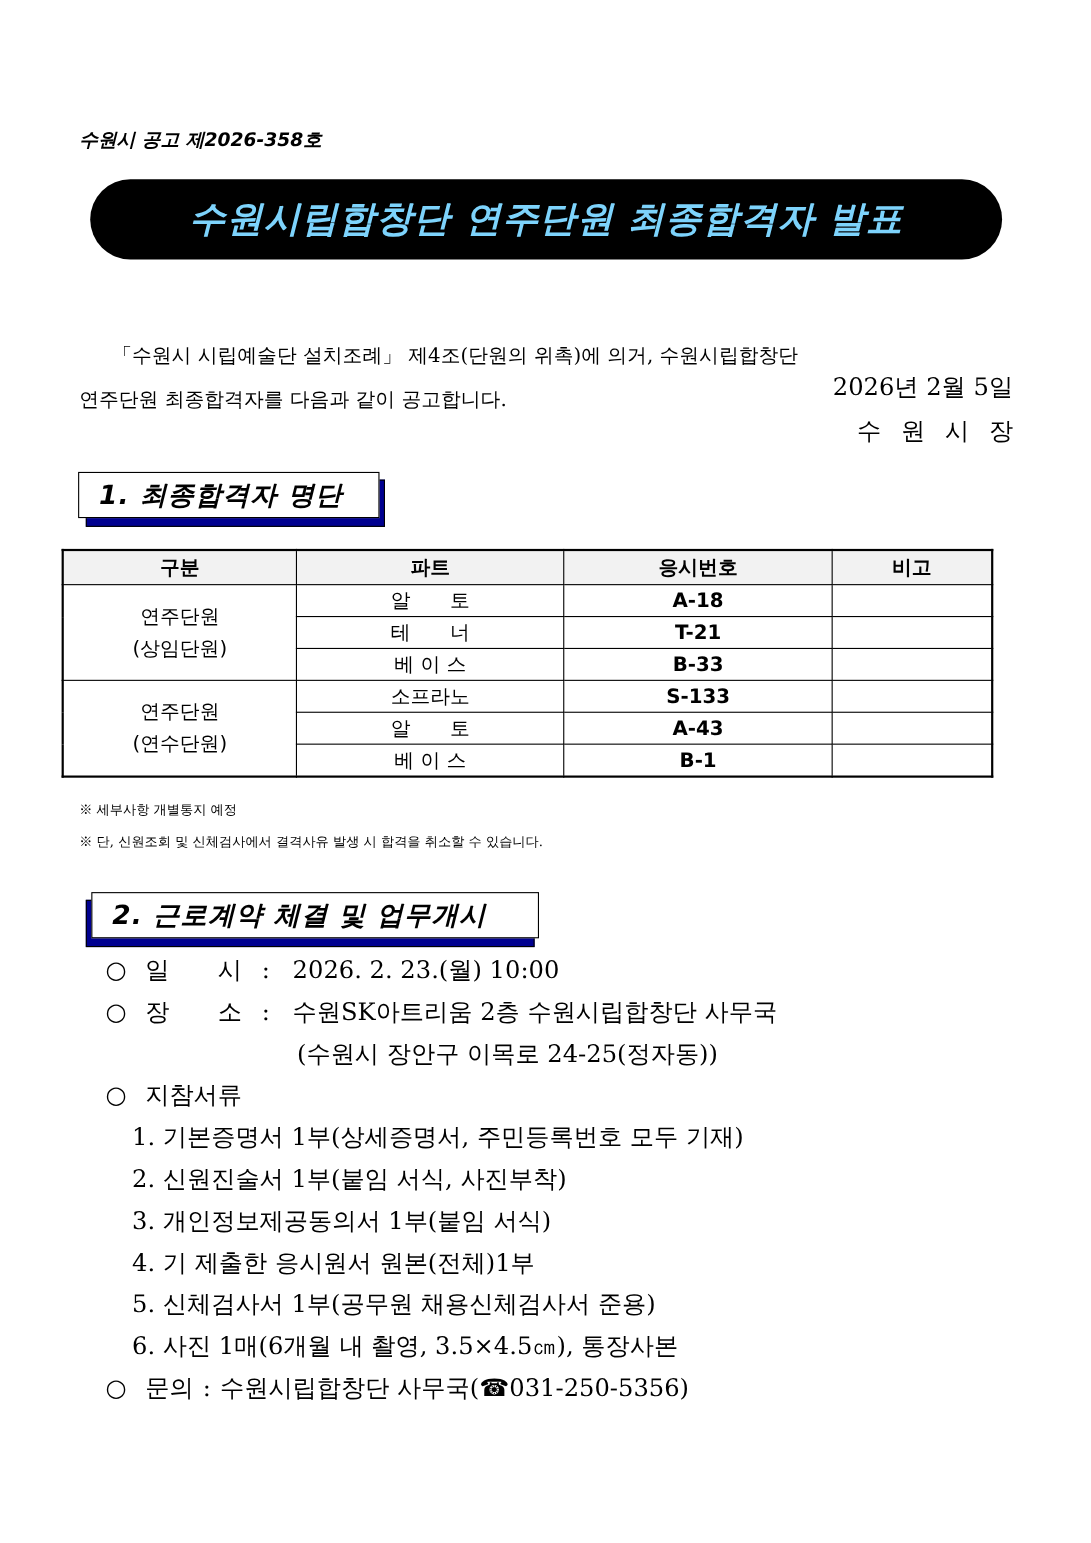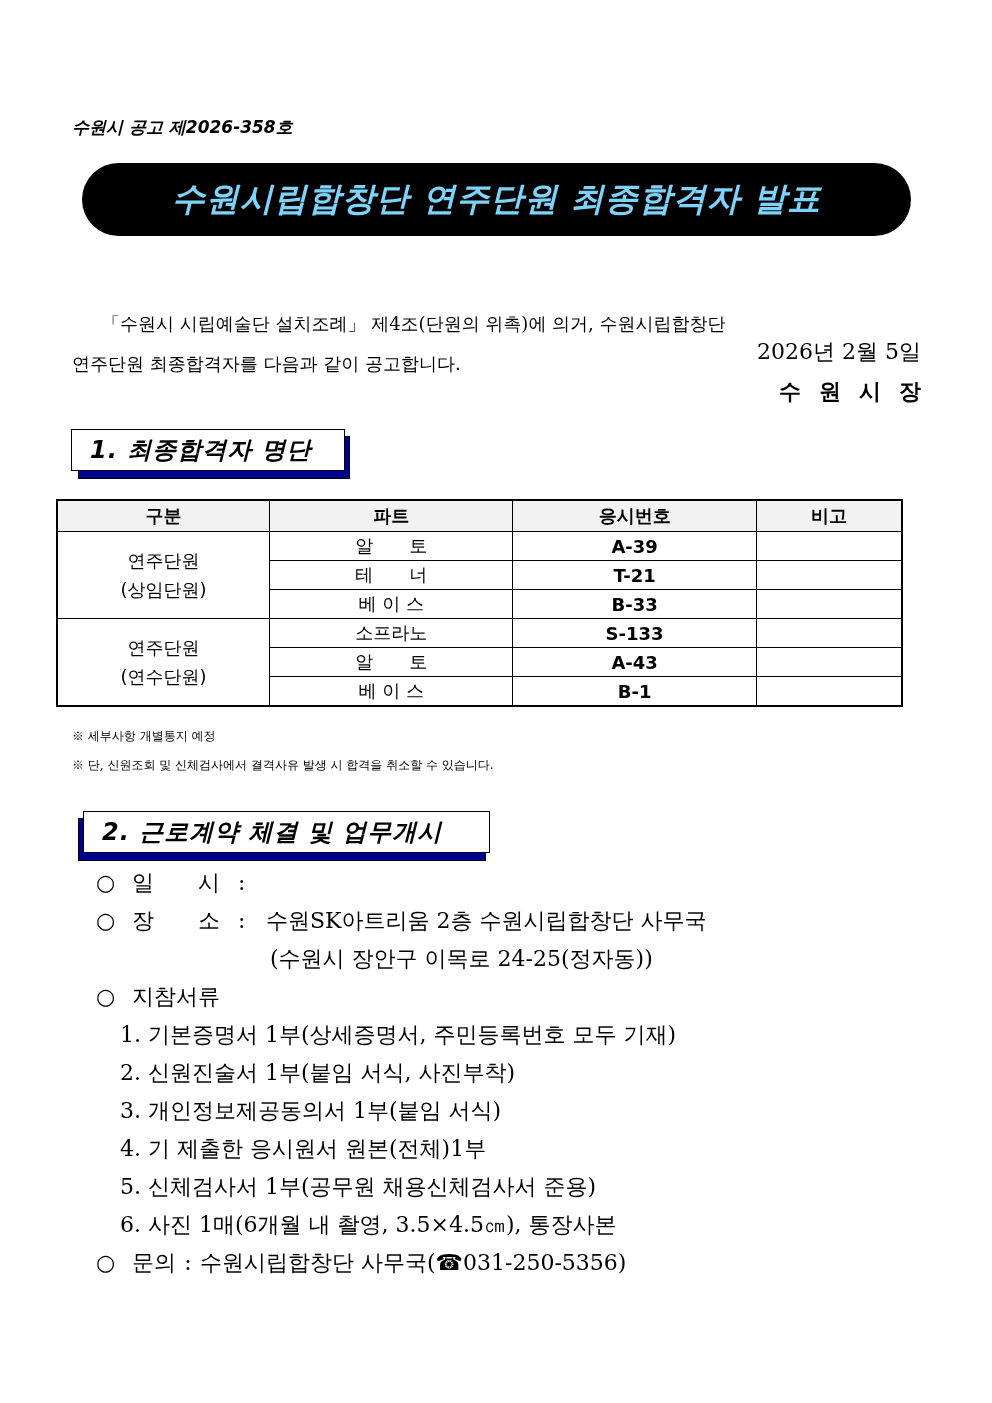--- a/index.html
+++ b/index.html
@@ -13,21 +13,21 @@
 
   .title-pill { left: 82px; top: 163px; width: 829px; height: 73px; background: #000;
                 border-radius: 37px; display: flex; align-items: center; justify-content: center; }
   .title-pill span { color: #7dd3fc; font-size: 33px; font-weight: bold; letter-spacing: 1px; }
 
   .intro { left: 72px; top: 256px; width: 850px; font-size: 18px; line-height: 40px; margin-top: 48px; }
   .intro .l1 { text-indent: 30px; display: block; white-space: nowrap; }
   .intro .l2 { display: block; white-space: nowrap; }
 
   .date { right: 71px; top: 337px; font-size: 22px; text-align: right; }
-  .signer { right: 71px; top: 377px; font-size: 22px; letter-spacing: 18px; margin-right: -18px; font-weight: bold; }
+  .signer { right: 71px; top: 377px; font-size: 22px; letter-spacing: 18px; margin-right: -18px; }
 
   .sec-head { position: absolute; }
   .sec-head .shadow { position: absolute; background: #000090; border: 1px solid #000; }
   .sec-head .box { position: absolute; background: #fff; border: 1.5px solid #000;
                    display: flex; align-items: center; padding-left: 18px; box-sizing: border-box; }
   .sec-head .box span { font-size: 24px; font-weight: bold; letter-spacing: 1px; }
 
   table.roster { position: absolute; left: 56px; top: 499px; width: 847px; border-collapse: collapse;
                  border: 2px solid #000; font-size: 18px; padding-left: 39px; }
   table.roster th, table.roster td { border: 1px solid #000; text-align: center; padding: 0; height: 28px; }
@@ -88,21 +88,21 @@
       <th>비고</th>
     </tr>
   </thead>
   <tbody>
     <tr>
       <td class="cat" rowspan="3">
         <div>연주단원</div>
         <div>(상임단원)</div>
       </td>
       <td class="part">알　　토</td>
-      <td class="exam">A-39</td>
+      <td class="exam">A-18</td>
       <td></td>
     </tr>
     <tr>
       <td class="part">테　　너</td>
       <td class="exam">T-21</td>
       <td></td>
     </tr>
     <tr>
       <td class="part">베 이 스</td>
       <td class="exam">B-33</td>
@@ -140,20 +140,21 @@
   <div class="box" style="left:12px; top:0; width:407px; height:42px;">
     <span class="sans">2. 근로계약 체결 및 업무개시</span>
   </div>
 </div>
 
 <div class="abs s2 serif">
   <div class="row">
     <span class="bul">○</span>
     <span class="lbl">일　　시</span>
     <span class="colon">:</span>
+    <span>2026. 2. 23.(월) 10:00</span>
   </div>
   <div class="row">
     <span class="bul">○</span>
     <span class="lbl">장　　소</span>
     <span class="colon">:</span>
     <span>수원SK아트리움 2층 수원시립합창단 사무국</span>
   </div>
   <div class="row sub">
     <span>(수원시 장안구 이목로 24-25(정자동))</span>
   </div>

